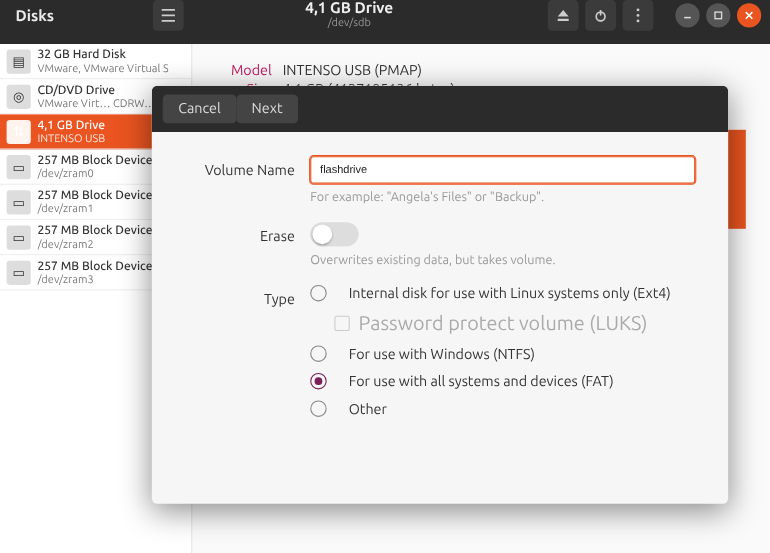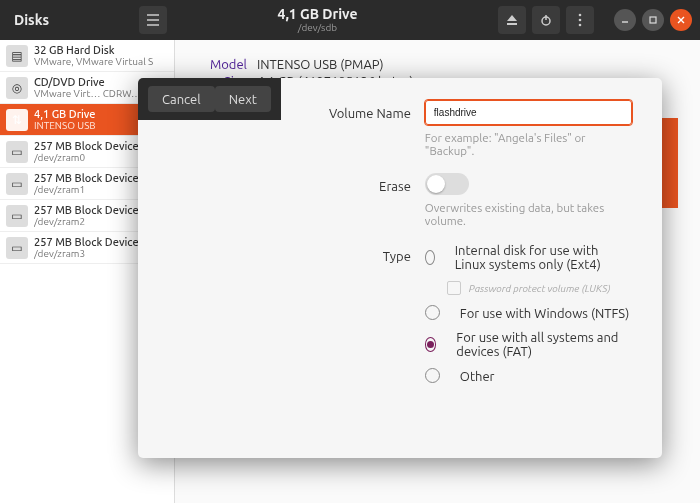--- a/index.html
+++ b/index.html
@@ -10,21 +10,21 @@
       background: #fafafa;
       color: #333;
       overflow: hidden;
       position: relative;
     }
     
     .win-header {
       height: 40px;
       background: #2b2b2b;
       display: flex;
-      align-items: center;
+      align-items: flex-start;
       color: #ddd;
     }
     .win-title-block {
       flex: 0 0 175px;
       display: flex;
       align-items: center;
       padding-left: 14px;
       gap: 8px;
     }
     .app-title { font-weight: 600; font-size:14px; color:#eaeaea; }
@@ -81,35 +81,35 @@
     }
     .dev.selected .dev-icon { background:#fff3ee; }
     .dev-text { overflow:hidden; }
     .dev-name { font-size:11px; font-weight:500; white-space:nowrap; overflow:hidden; text-overflow:ellipsis;}
     .dev-sub { font-size:10px; color:#777; white-space:nowrap; overflow:hidden; text-overflow:ellipsis;}
     .detail {
       flex:1; background:#fafafa; padding:14px 22px;
       position:relative;
     }
     .info-row { display:flex; gap:10px; font-size:13px; margin:3px 0;}
-    .info-label { width:50px; text-align:right; color:#4c1d95; }
+    .info-label { width:50px; text-align:right; color:#be185d; }
     .volbar {
       margin-top:30px; height:90px;
       background:#e95420;
     }
     
     .dialog {
       position:absolute;
       left: 138px; top: 78px;
       width: 524px; height: 380px;
       background:#f6f6f6;
       box-shadow: 0 6px 28px rgba(0,0,0,0.45);
       border-radius:5px;
       overflow:hidden;
-      display:flex; 
+      display:flex; flex-direction:column;
     }
     .dlg-head {
       height:42px; background:#2b2b2b;
       display:flex; align-items:center;
       padding:0 10px;
     }
     .dlg-btn {
       background:#444; color:#ddd;
       padding:6px 14px; border-radius:4px;
       font-size:13px; cursor:pointer;
@@ -148,21 +148,21 @@
       width:15px; height:15px; border:1.5px solid #888;
       border-radius:50%; display:flex; align-items:center; justify-content:center;
     }
     .radio.selected .rdot { border-color:#7a1f5c; }
     .radio.selected .rdot::after {
       content:""; width:7px; height:7px; background:#7a1f5c;
       border-radius:50%;
     }
     .check {
       display:flex; align-items:center; gap:8px;
-      font-size:10px; color:#aaa; margin-left:22px; cursor:not-allowed;font-style:italic;
+      font-size:18px; color:#aaa; margin-left:22px; cursor:not-allowed;
     }
     .cbox {
       width:14px; height:14px; border:1.5px solid #ccc;
       border-radius:2px;
     }
     svg { display:block; }
   </style>
 </head>
 <body>
 

